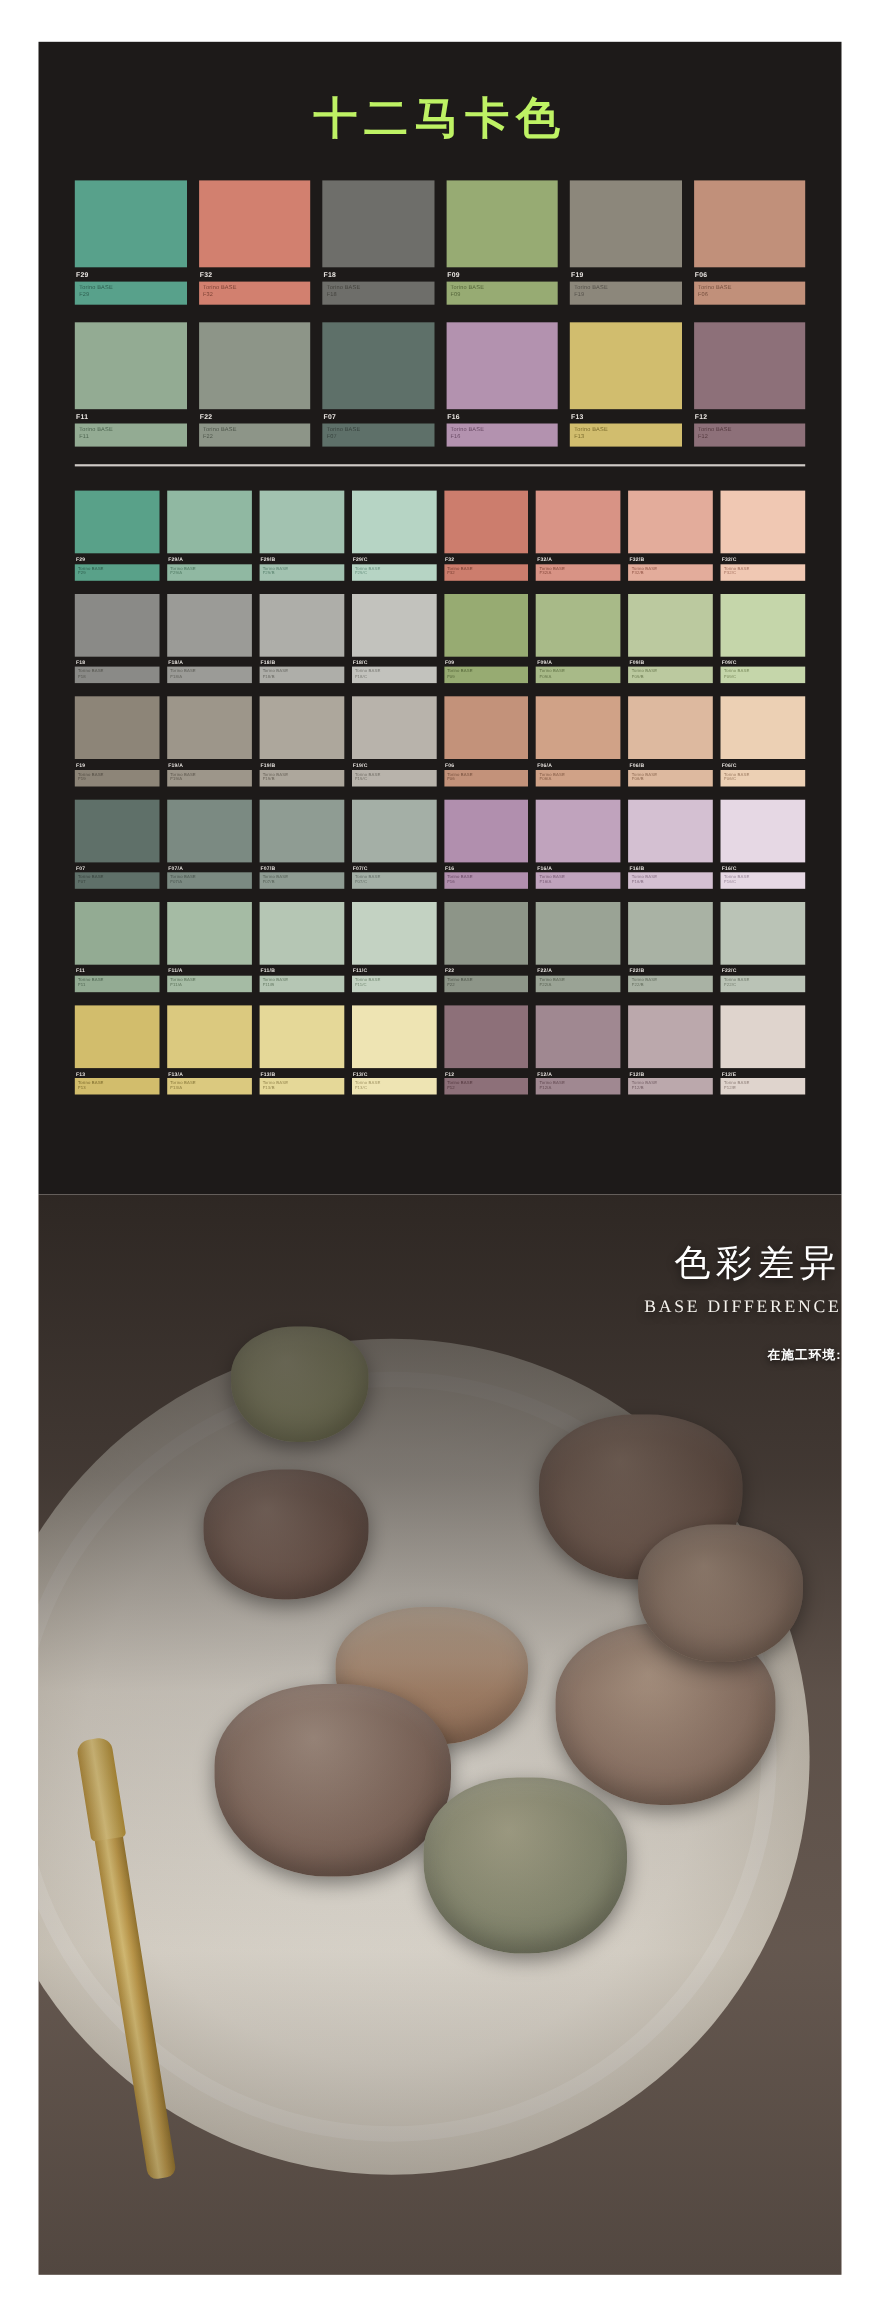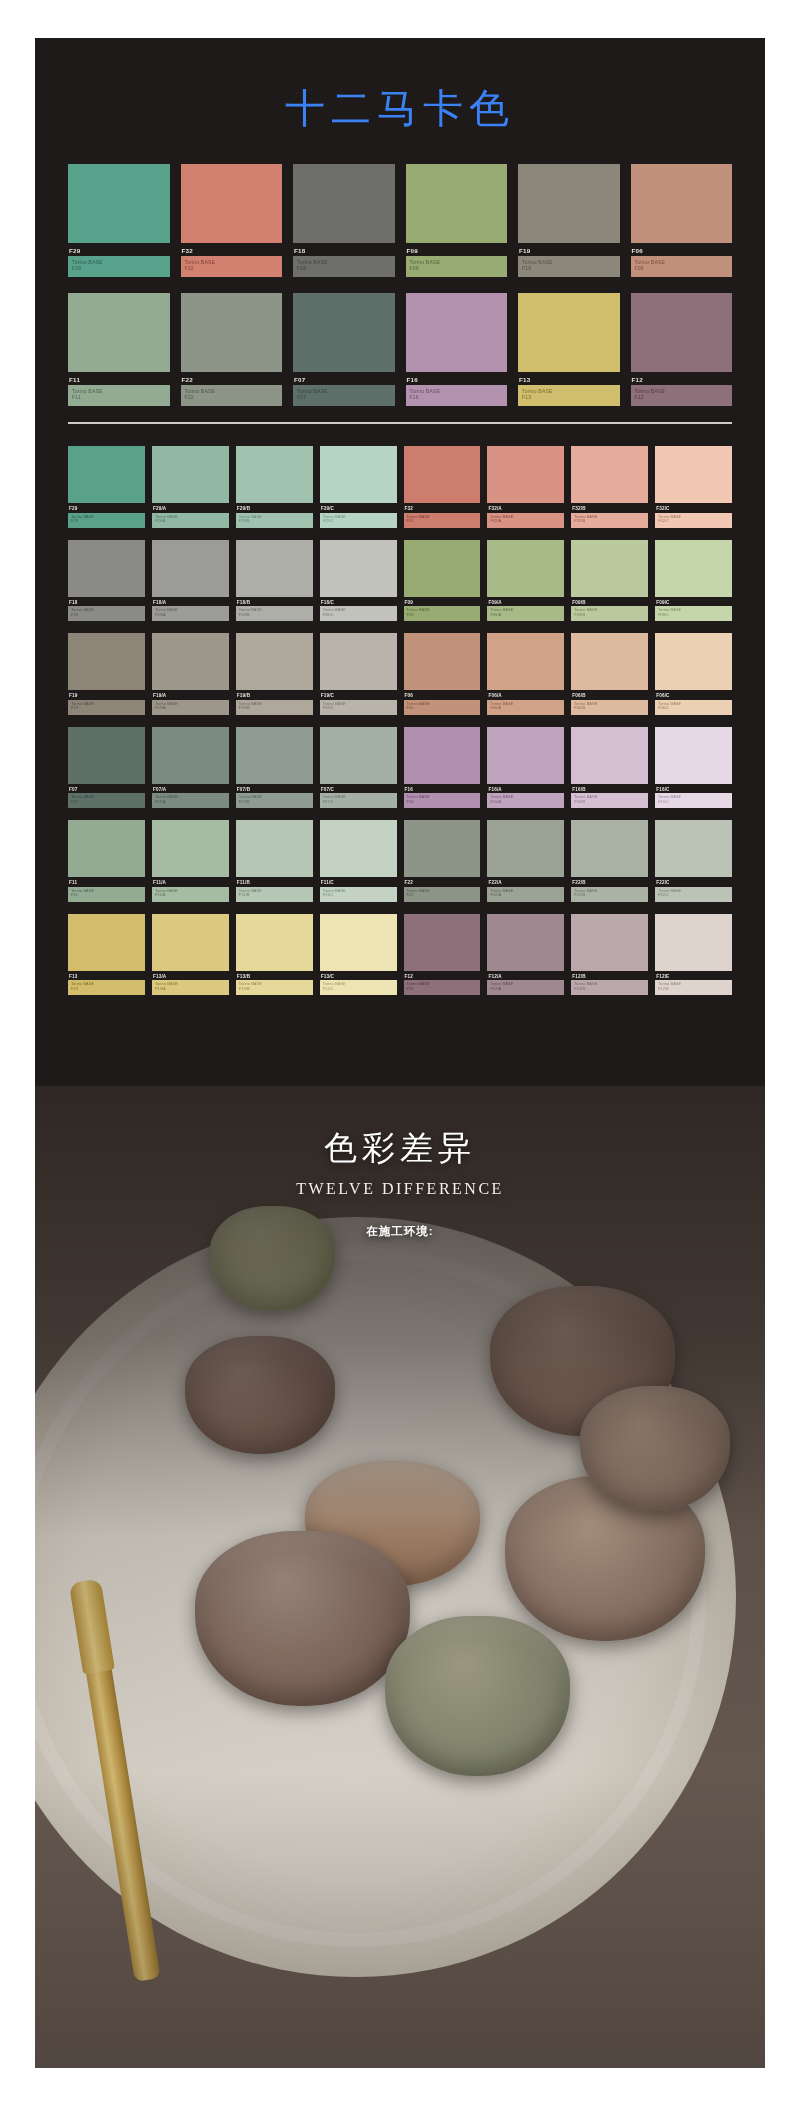--- a/index.html
+++ b/index.html
@@ -14,24 +14,24 @@
   
   .card {
     position: absolute;
     left: 35px; top: 38px;
     width: 730px; height: 1048px;
     background: #1d1a19;
   }
 
   .title-block { text-align: center; padding-top: 48px; }
   .title-cn {
-    color: #3b82f6;
+    color: #bef264;
     font-size: 40px;
     letter-spacing: 6px;
-    font-weight: 400;
+    font-weight: 700;
     line-height: 1.1;
     font-family: "Liberation Sans", "DejaVu Sans", sans-serif;
   }
   .title-en {
     color: #f2eeea;
     font-size: 17px;
     letter-spacing: 2.5px;
     margin-top: 12px;
     font-family: "Liberation Serif", "DejaVu Serif", serif;
   }
@@ -110,21 +110,21 @@
   }
   .fork::before {
     content:""; position:absolute; top:-74px; left:-3px;
     width: 32px; height: 92px; border-radius: 12px 12px 4px 4px;
     background: linear-gradient(90deg,#b8923f,#e7ce85 45%,#b99439);
   }
   .photo-shade {
     position: absolute; inset: 0;
     background: linear-gradient(180deg, rgba(22,18,16,.72) 0%, rgba(26,21,19,.52) 26%, rgba(28,22,20,.20) 46%, rgba(25,20,18,.10) 70%, rgba(20,16,14,.30) 100%);
   }
-  .photo-text { position: absolute; left: 0; right: 0; top: 40px; text-align: center; }
+  .photo-text { position: absolute; left: 0; right: 0; top: 40px; text-align: right; }
   .ph-cn {
     color: #ffffff; font-size: 33px; letter-spacing: 5px; font-weight: 400;
     text-shadow: 0 2px 8px rgba(0,0,0,.6);
   }
   .ph-en {
     color: #f4f1ec; font-size: 16px; letter-spacing: 2.5px; margin-top: 9px;
     font-family: "Liberation Serif","DejaVu Serif",serif;
     text-shadow: 0 2px 8px rgba(0,0,0,.6);
   }
   .ph-note {
@@ -666,18 +666,18 @@
       <div class="mac" style="left:350px;top:530px;width:185px;height:160px;background:radial-gradient(circle at 42% 30%,#b0ae92,#8d9076 60%,#6d7059);"></div>
       <div class="mac" style="left:545px;top:300px;width:150px;height:125px;background:radial-gradient(circle at 40% 30%,#cbb09b,#a08675 60%,#7a6151);"></div>
 
       <div class="fork"></div>
     </div>
 
     <div class="photo-shade"></div>
 
     <div class="photo-text">
       <div class="ph-cn">色彩差异</div>
-      <div class="ph-en">TWELVE DIFFERENCE</div>
+      <div class="ph-en">BASE DIFFERENCE</div>
       <div class="ph-note">在施工环境:</div>
     </div>
   </div>
 
 </div>
 
 </body></html>

